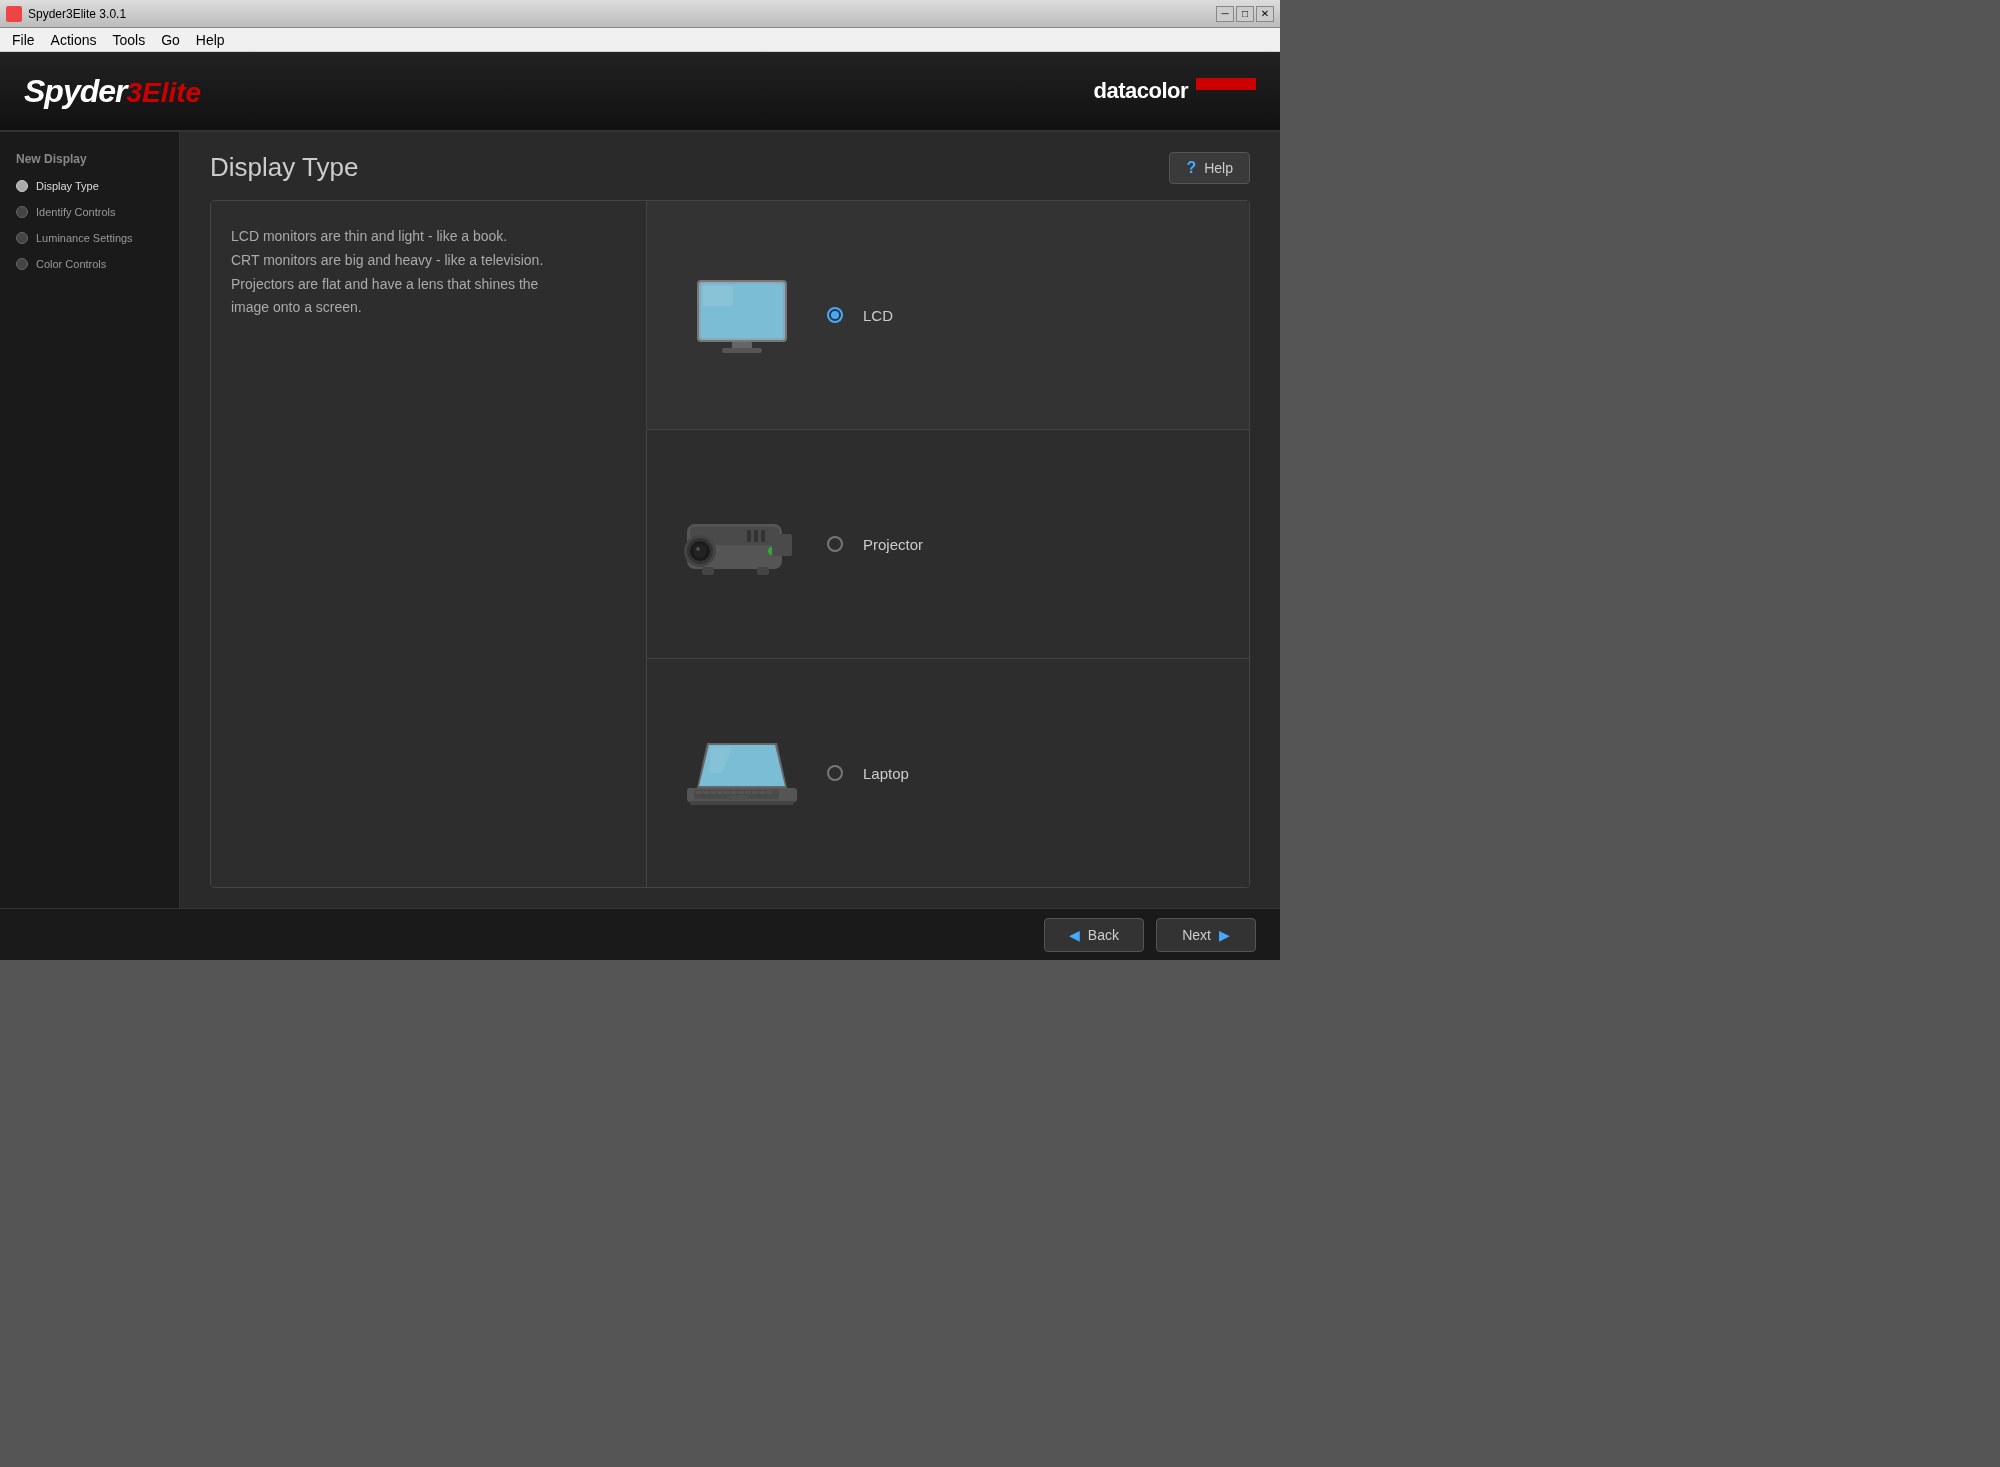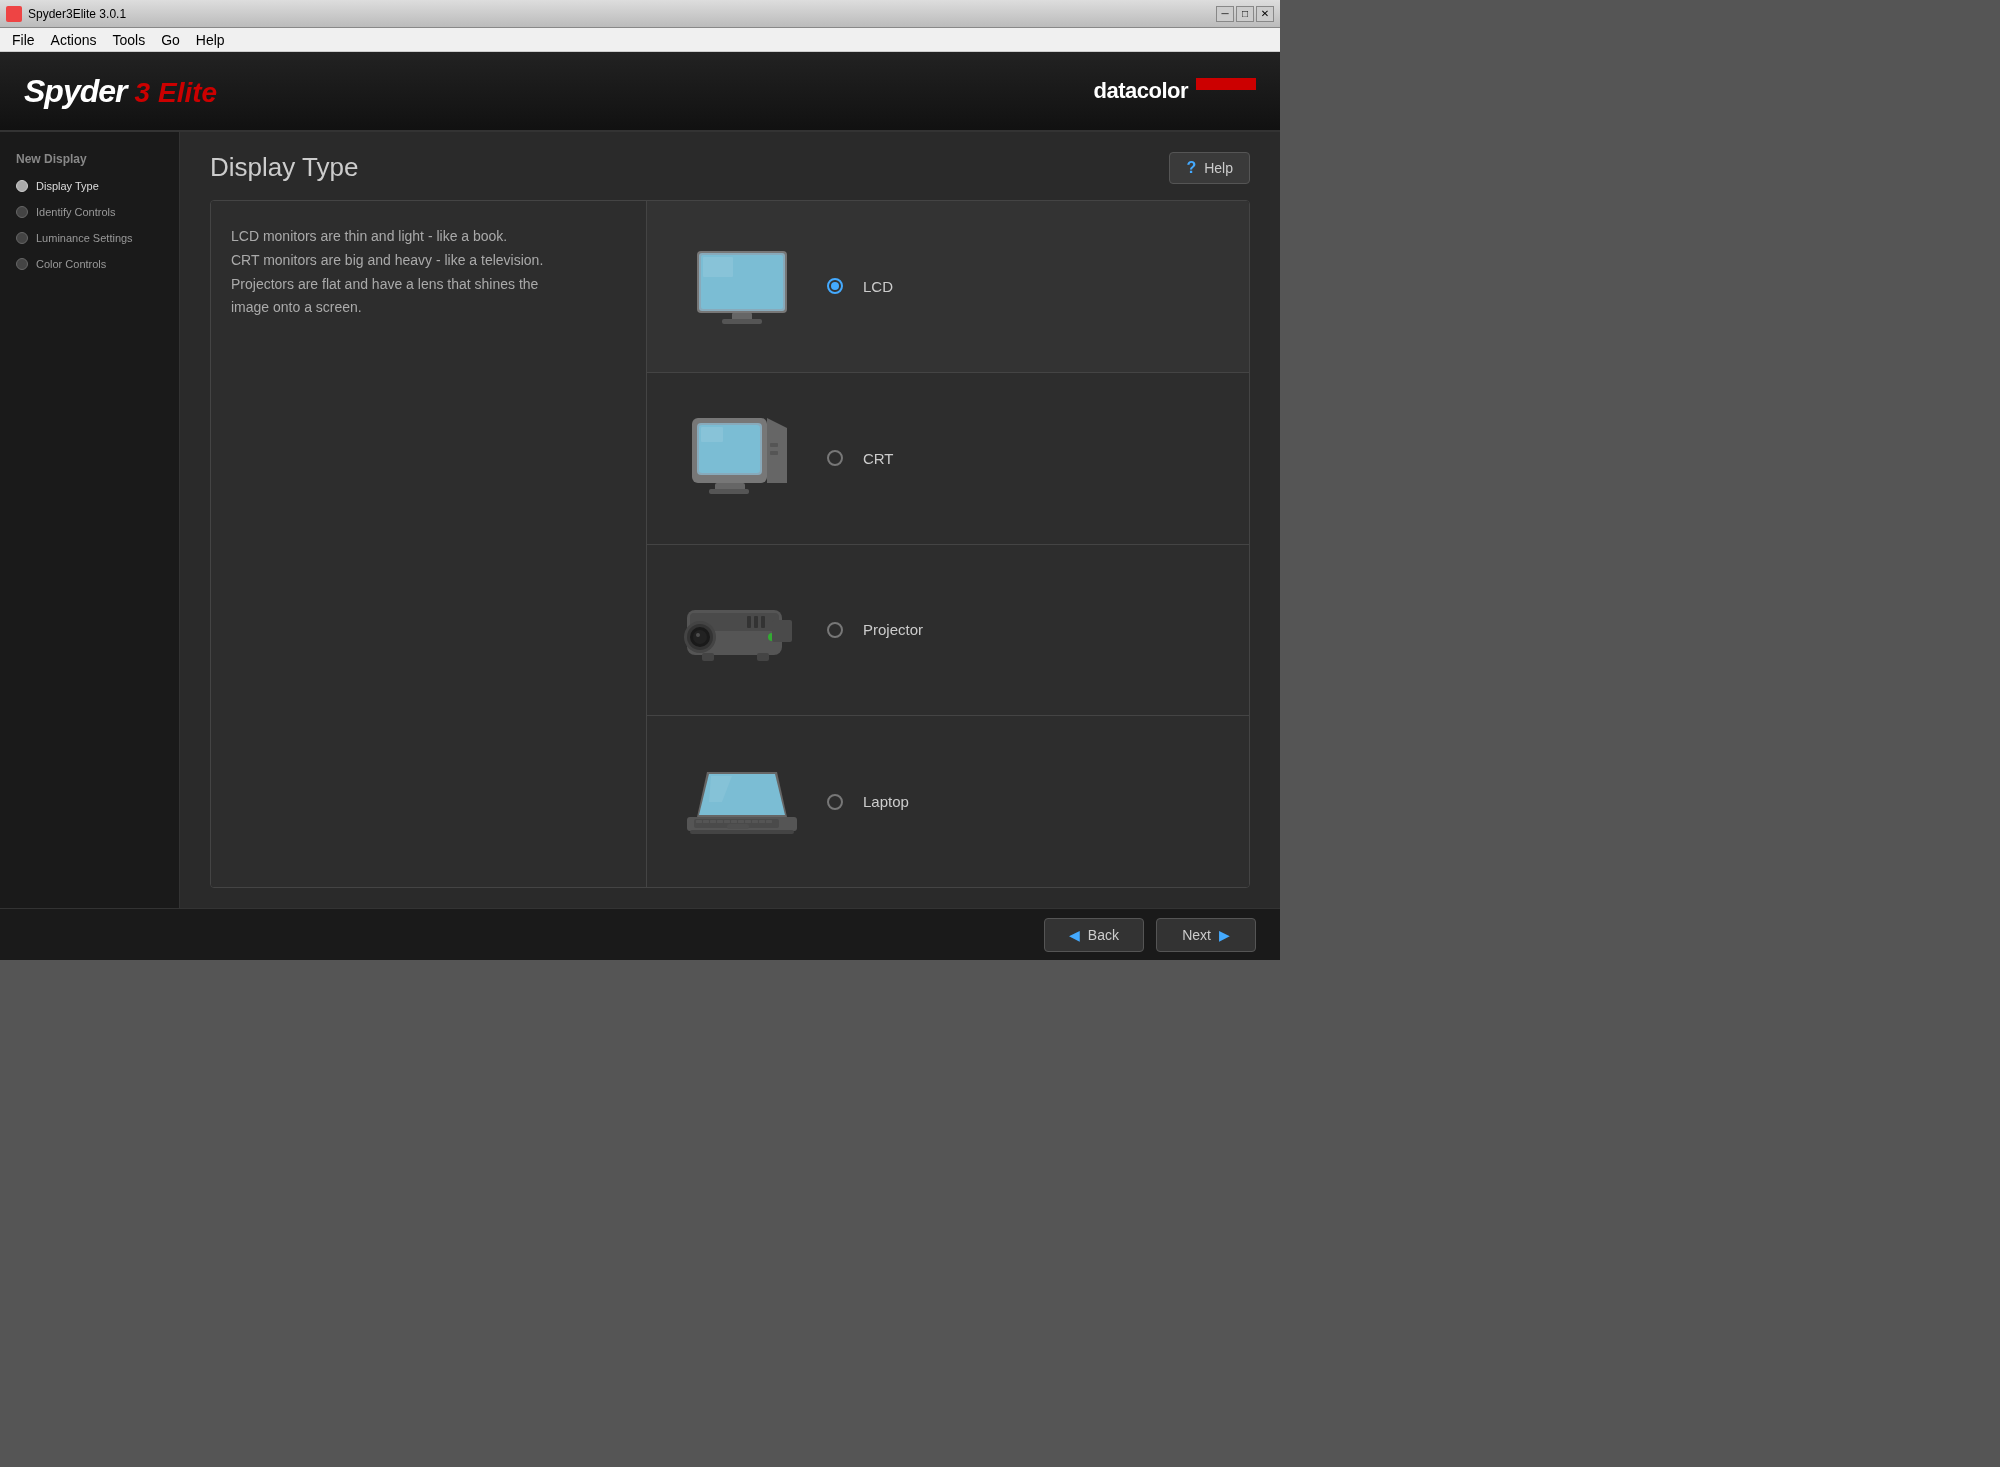--- a/index.html
+++ b/index.html
@@ -83,21 +83,21 @@
       height: 80px;
       display: flex;
       align-items: center;
       justify-content: space-between;
       padding: 0 24px;
       border-bottom: 2px solid #333;
     }
     .logo {
       display: flex;
       align-items: baseline;
-      gap: 8px;
+      gap: 0;
     }
     .logo-spyder {
       font-size: 32px;
       font-weight: bold;
       color: #ffffff;
       font-style: italic;
       letter-spacing: -1px;
     }
     .logo-3 {
       font-size: 28px;
@@ -416,43 +416,20 @@
 
                 <rect x="14" y="14" width="82" height="54" fill="#7bbdd4" rx="2"></rect>
 
                 <rect x="16" y="16" width="30" height="20" fill="rgba(255,255,255,0.1)" rx="1"></rect>
               </svg>
             </div>
             <div class="radio-btn selected"></div>
             <span class="option-label">LCD</span>
           </div>
 
-          <div class="display-option">
-            <div class="display-icon">
-              <svg width="110" height="90" viewBox="0 0 110 90">
-
-                <rect x="5" y="5" width="75" height="65" fill="#777" rx="6"></rect>
-
-                <rect x="10" y="10" width="65" height="52" fill="#8ab" rx="4"></rect>
-                <rect x="12" y="12" width="61" height="48" fill="#7bbdd4" rx="3"></rect>
-
-                <rect x="14" y="14" width="22" height="15" fill="rgba(255,255,255,0.1)" rx="1"></rect>
-
-                <polygon points="80,5 100,15 100,70 80,70" fill="#666"></polygon>
-
-                <rect x="28" y="70" width="30" height="8" fill="#666" rx="2"></rect>
-                <rect x="22" y="76" width="40" height="5" fill="#555" rx="2"></rect>
-
-                <rect x="83" y="30" width="8" height="4" fill="#555" rx="1"></rect>
-                <rect x="83" y="38" width="8" height="4" fill="#555" rx="1"></rect>
-              </svg>
-            </div>
-            <div class="radio-btn"></div>
-            <span class="option-label">CRT</span>
-          </div>
 
           <div class="display-option">
             <div class="display-icon">
               <svg width="120" height="90" viewBox="0 0 120 90">
 
                 <rect x="5" y="25" width="95" height="45" fill="#555" rx="8"></rect>
 
                 <rect x="8" y="28" width="89" height="18" fill="#4a4a4a" rx="4"></rect>
 
                 <circle cx="18" cy="52" r="16" fill="#444"></circle>

